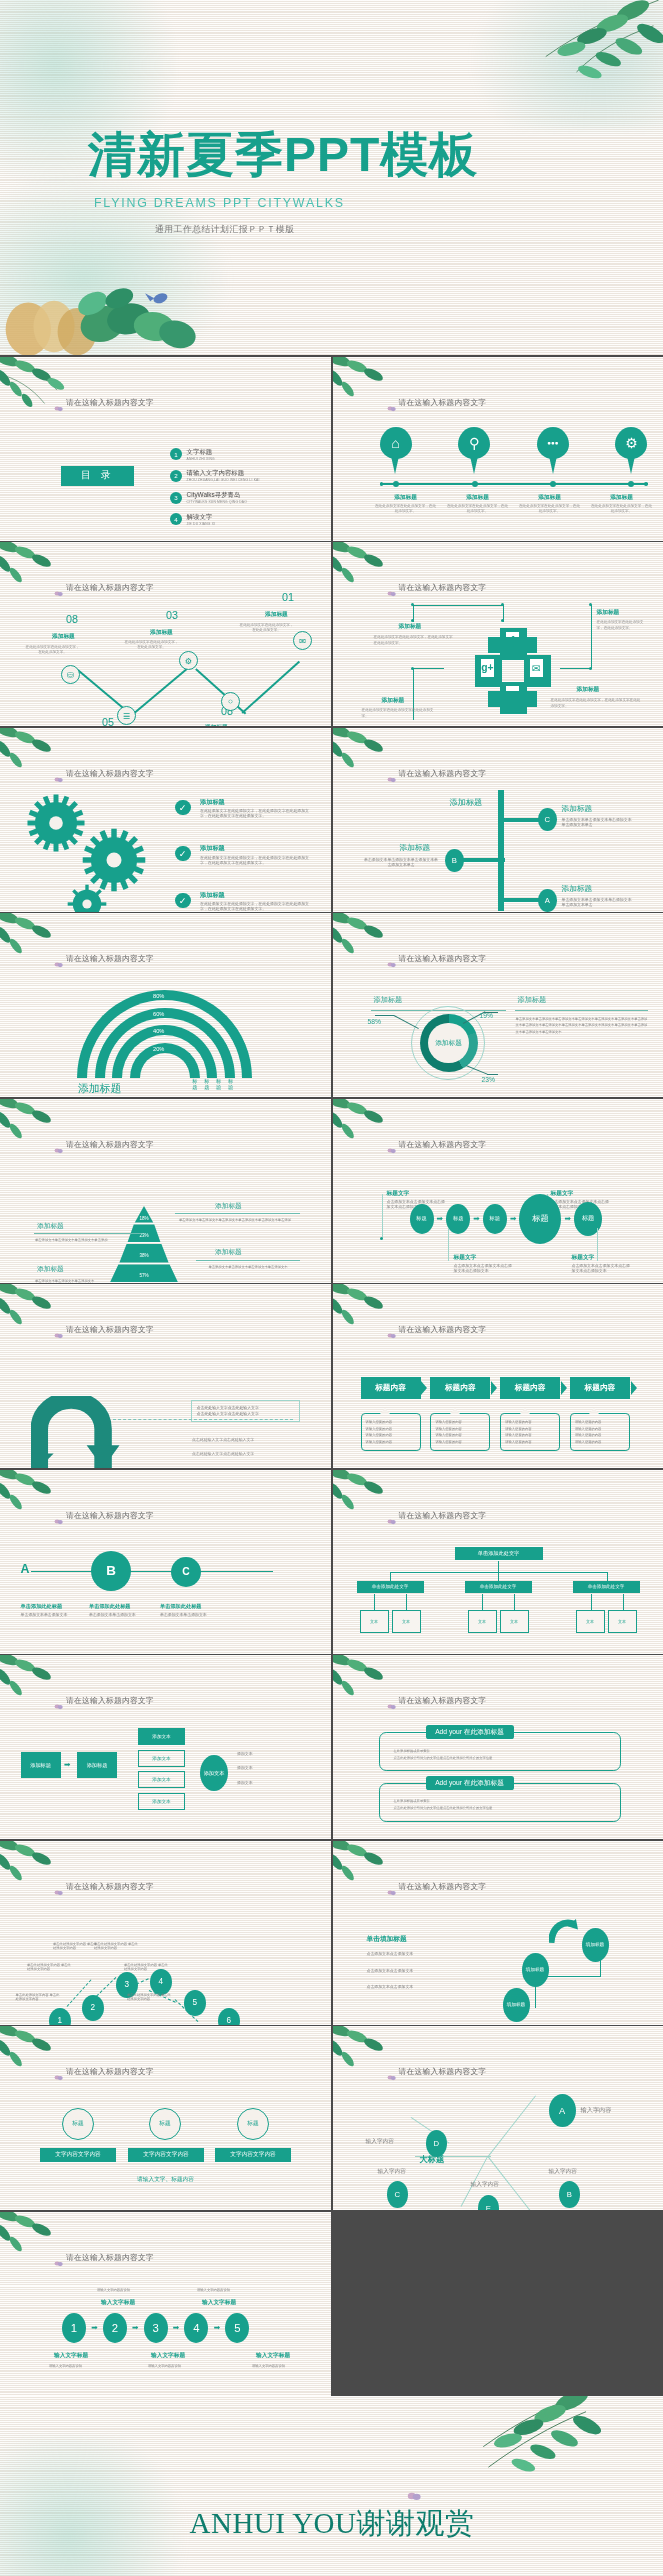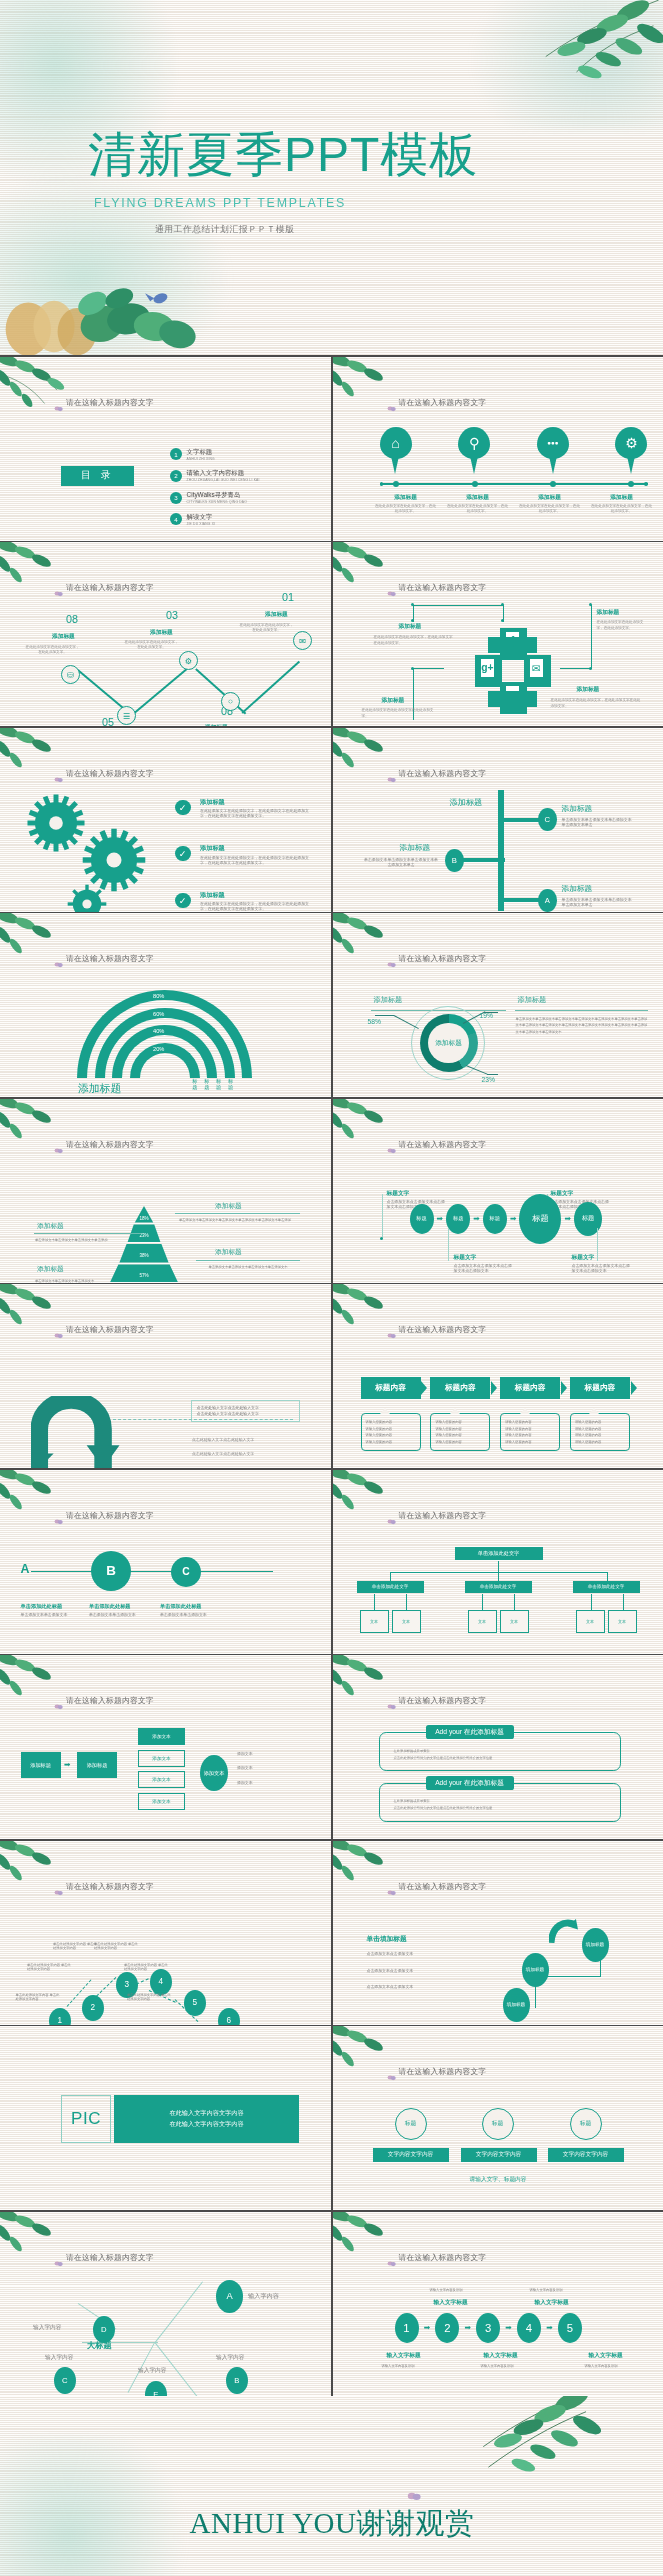--- a/index.html
+++ b/index.html
@@ -36,21 +36,21 @@
     background:radial-gradient(ellipse at 40% 50%, rgba(160,215,200,.50), rgba(160,215,200,0) 70%);
     filter:blur(4.1px);
   }
   .hero .wash-tr {
     position:absolute; right:-20.6px; top:-41px; width:216px; height:170px;
     background:radial-gradient(ellipse at 60% 60%, rgba(150,205,195,.40), rgba(150,205,195,0) 70%);
     filter:blur(4.1px);
   }
   .hero-title {
     position:absolute; left:88px; top:131px;
-    font-size:48px; font-weight:normal; letter-spacing:1px;
+    font-size:48px; font-weight:bold; letter-spacing:1px;
     color:#17a08c; line-height:1;
     font-family:"Liberation Sans","DejaVu Sans",sans-serif;
   }
   .hero-sub {
     position:absolute; left:94px; top:196px;
     font-size:12.4px; letter-spacing:1.8px; color:#4bbfb0;
     font-family:"Liberation Sans","DejaVu Sans",sans-serif;
   }
   .hero-sub2 {
     position:absolute; left:155px; top:224px;
@@ -289,21 +289,21 @@
         <ellipse cx="180" cy="160" rx="30" ry="20" fill="#55b98a" transform="rotate(-30 180 160)"></ellipse>
         <ellipse cx="232" cy="150" rx="28" ry="18" fill="#2e8f66" transform="rotate(-22 232 150)"></ellipse>
       </g>
       <g fill="#5a7fbf">
         <ellipse cx="312" cy="150" rx="14" ry="9" transform="rotate(-20 312 150)"></ellipse>
         <path d="M300 150 l-18 -10 l10 16 z"></path>
       </g>
     </svg>
 
     <div class="hero-title">清新夏季PPT模板</div>
-    <div class="hero-sub">FLYING DREAMS PPT TEMPLATES</div>
+    <div class="hero-sub">FLYING DREAMS PPT CITYWALKS</div>
     <div class="hero-sub2">通用工作总结计划汇报ＰＰＴ模版</div>
   </div>
 
   <div class="grid">
 
     <div class="slide paper">
         <div class="slide-inner">
       <svg class="corner-leaves" viewBox="0 0 180 130">
         <g fill="none" stroke="#3d7a55" stroke-width="1.2">
           <path d="M0 6 C 50 18, 92 40, 120 72"></path>
@@ -1123,29 +1123,20 @@
       <svg style="position:absolute; left:216px; top:77px" width="29" height="26" viewBox="0 0 56 50">
         <path d="M4 48 C 6 14, 30 4, 50 12" fill="none" stroke="#17a08c" stroke-width="13"></path>
         <polygon points="52,2 36,16 56,22" fill="#17a08c"></polygon>
       </svg>
       <div class="stair" style="left:249px; top:87px; width:27px; height:34px;">填加标题</div>
       <div class="stair" style="left:189px; top:112px; width:27px; height:34px;">填加标题</div>
       <div class="stair" style="left:170px; top:147px; width:27px; height:34px;">填加标题</div>
     </div>
       </div>
 
-    <div class="slide paper">
-        <div class="slide-inner">
-      <div class="picbox">PIC</div>
-      <div class="picbar">
-        <div>在此输入文字内容文字内容</div>
-        <div>在此输入文字内容文字内容</div>
-      </div>
-    </div>
-      </div>
 
     <div class="slide paper">
         <div class="slide-inner">
       <svg class="corner-leaves" viewBox="0 0 180 130">
         <ellipse cx="24" cy="14" rx="22" ry="10" fill="#3f9a6a" transform="rotate(18 24 14)"></ellipse>
         <ellipse cx="58" cy="26" rx="21" ry="9" fill="#4fae79" transform="rotate(22 58 26)"></ellipse>
         <ellipse cx="90" cy="42" rx="20" ry="9" fill="#2f8c63" transform="rotate(26 90 42)"></ellipse>
         <ellipse cx="16" cy="48" rx="19" ry="8" fill="#2e8f66" transform="rotate(50 16 48)"></ellipse>
         <ellipse cx="40" cy="70" rx="17" ry="7" fill="#47a878" transform="rotate(52 40 70)"></ellipse>
           </svg>

